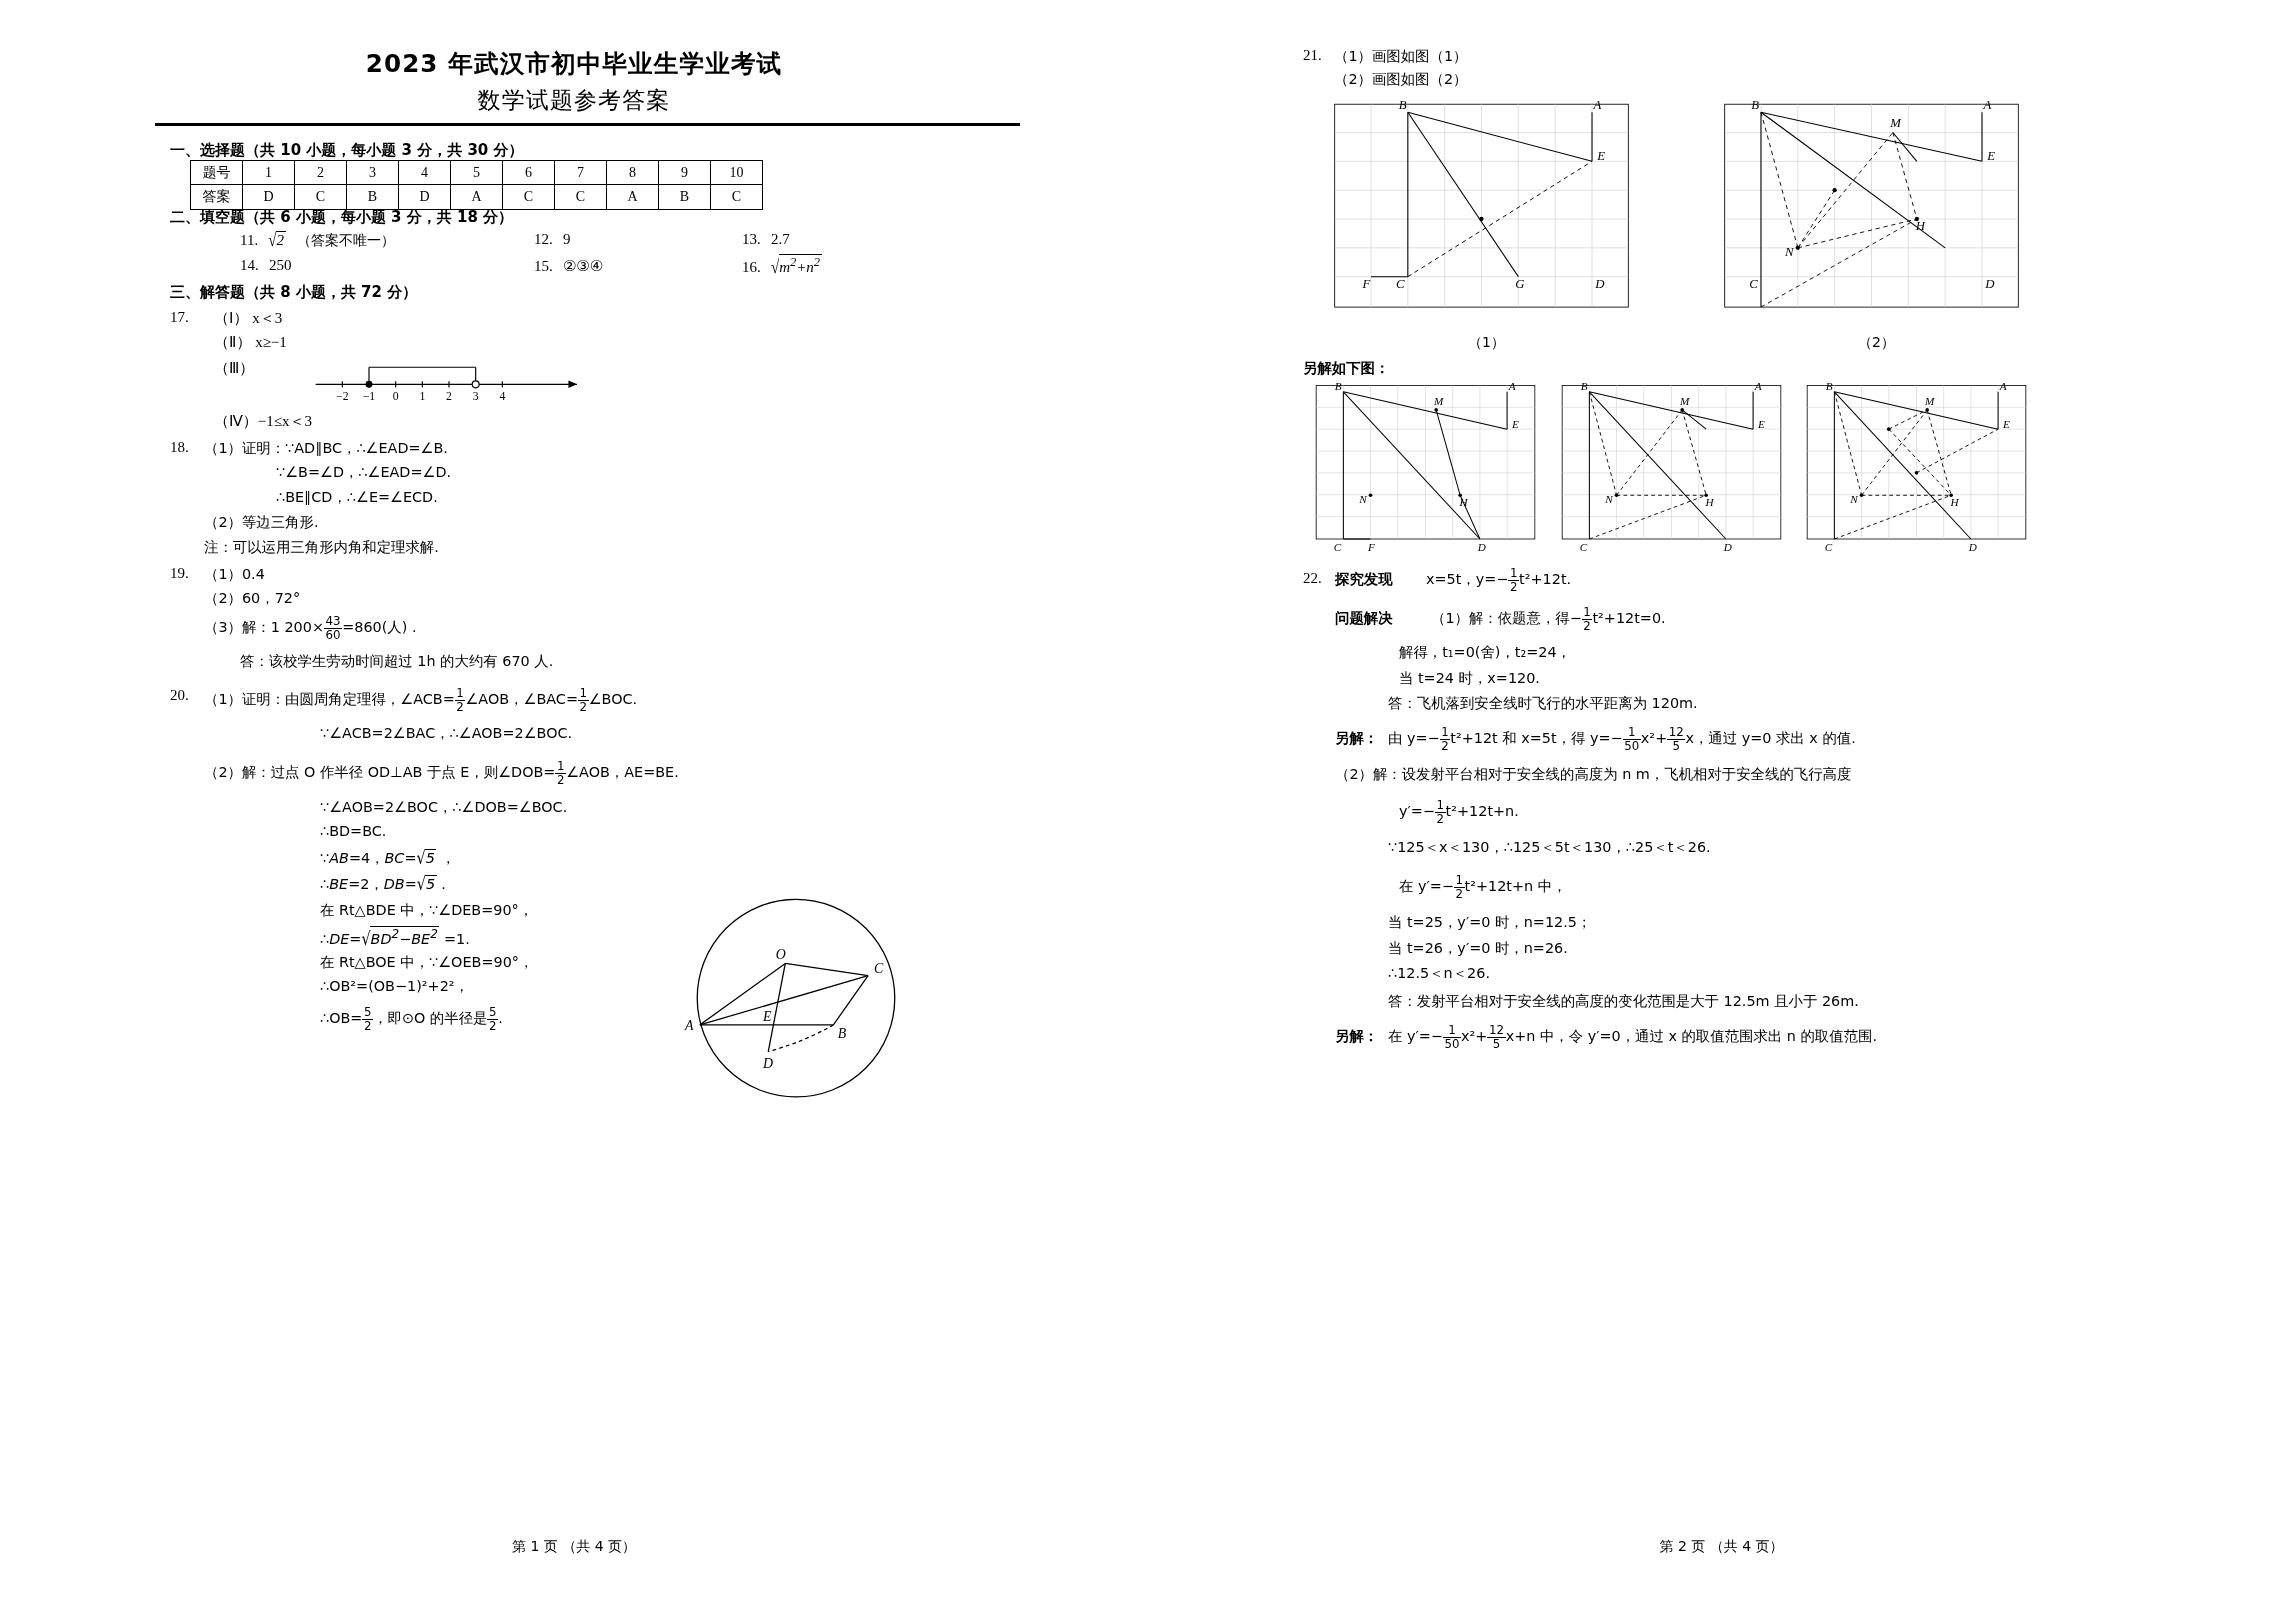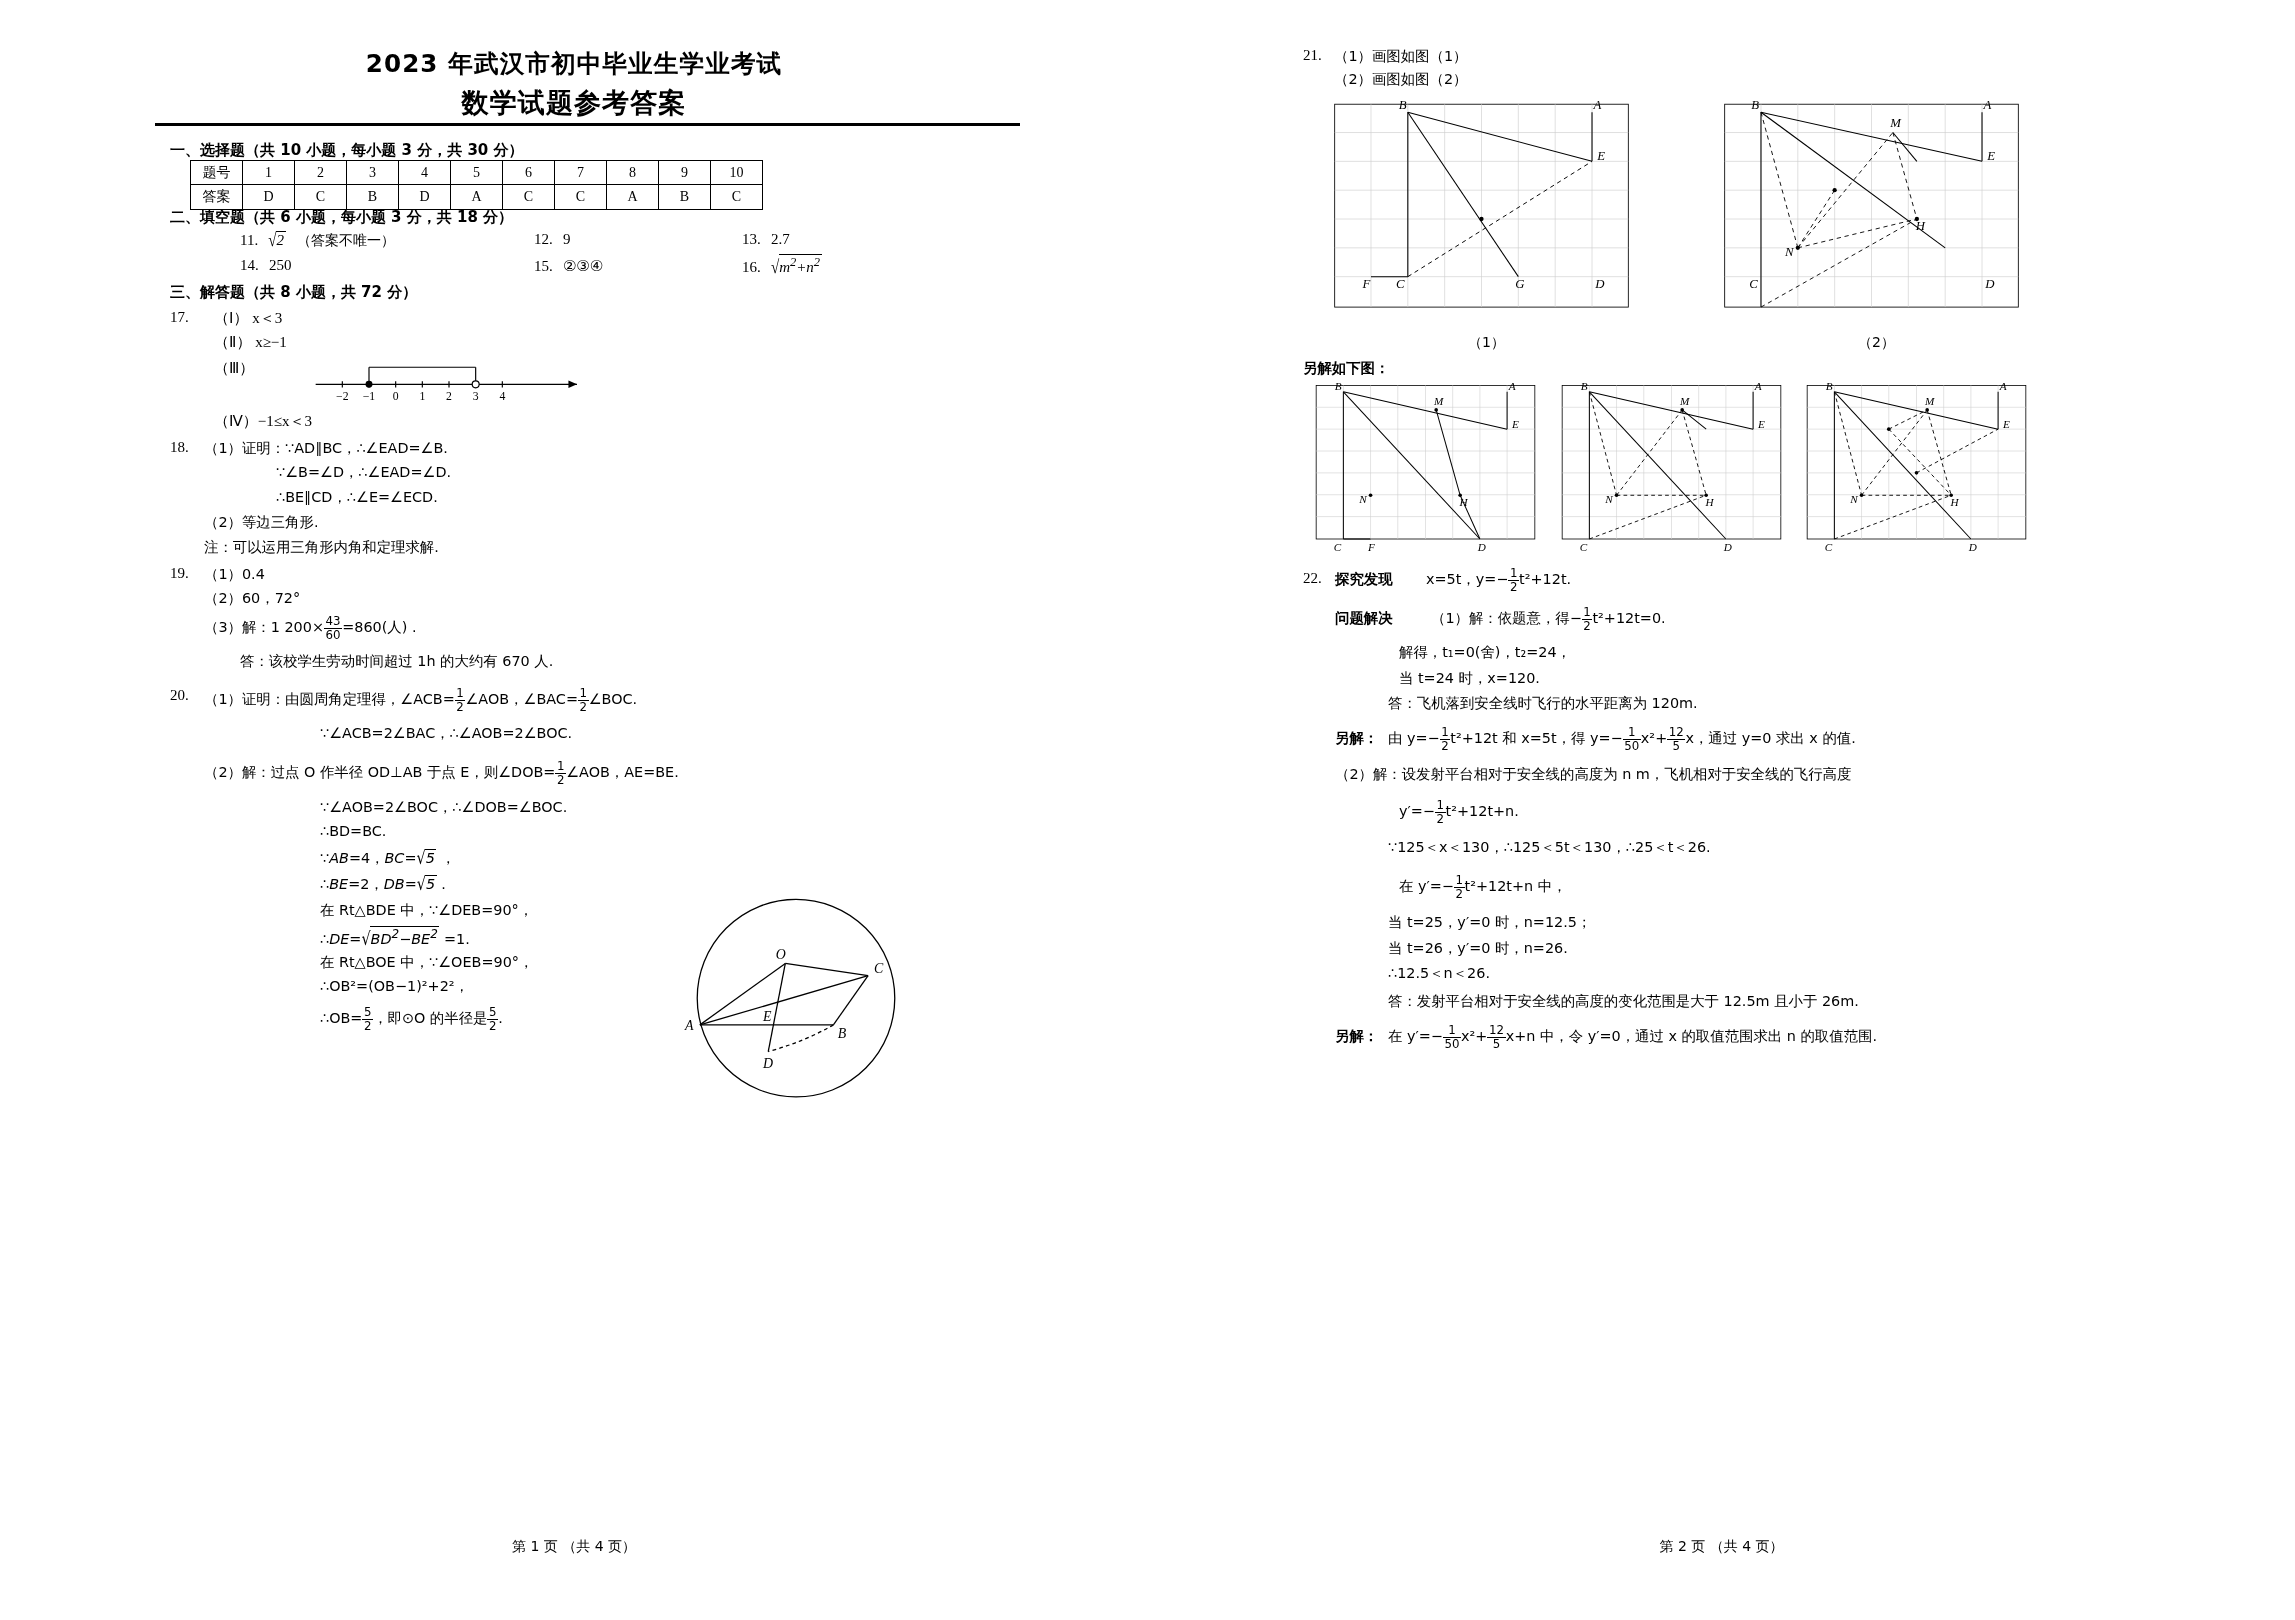--- a/index.html
+++ b/index.html
@@ -10,21 +10,21 @@
   .colR{left:1148px;width:1147px;height:1621px;text-decoration:underline;}
 
   
   .t{position:absolute;white-space:nowrap;font-family:"Liberation Serif",serif;}
   .zh{font-family:"DejaVu Sans",sans-serif;}
   .b{font-weight:bold;}
   .it{font-style:italic;}
 
   
   .title1{left:0;right:0;text-align:center;font-size:24.6px;font-weight:bold;font-family:"DejaVu Sans",sans-serif;letter-spacing:1.1px;}
-  .title2{left:0;right:0;text-align:center;font-size:27px;font-weight:bold;font-family:"DejaVu Sans",sans-serif;letter-spacing:1.1px;}
+  .title2{left:0;right:0;text-align:center;font-size:23px;font-weight:normal;font-family:"DejaVu Sans",sans-serif;letter-spacing:1.1px;}
   .rule{position:absolute;height:2.7px;background:#000;}
 
   
   table.ans{position:absolute;border-collapse:collapse;font-size:14px;font-family:"Liberation Serif",serif;}
   table.ans td{border:0.8px solid #000;text-align:center;height:21.4px;}
   td.hd{font-family:"DejaVu Sans",sans-serif;font-size:14px;width:49px;}
   td.cl{width:49px;}
 
   
   .nl{position:absolute;}

